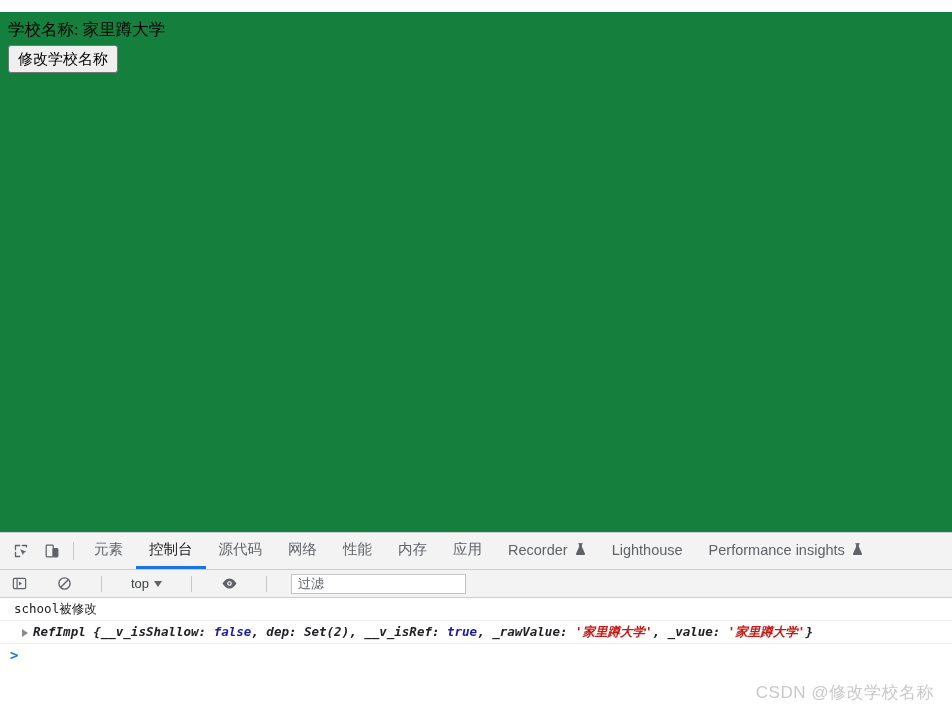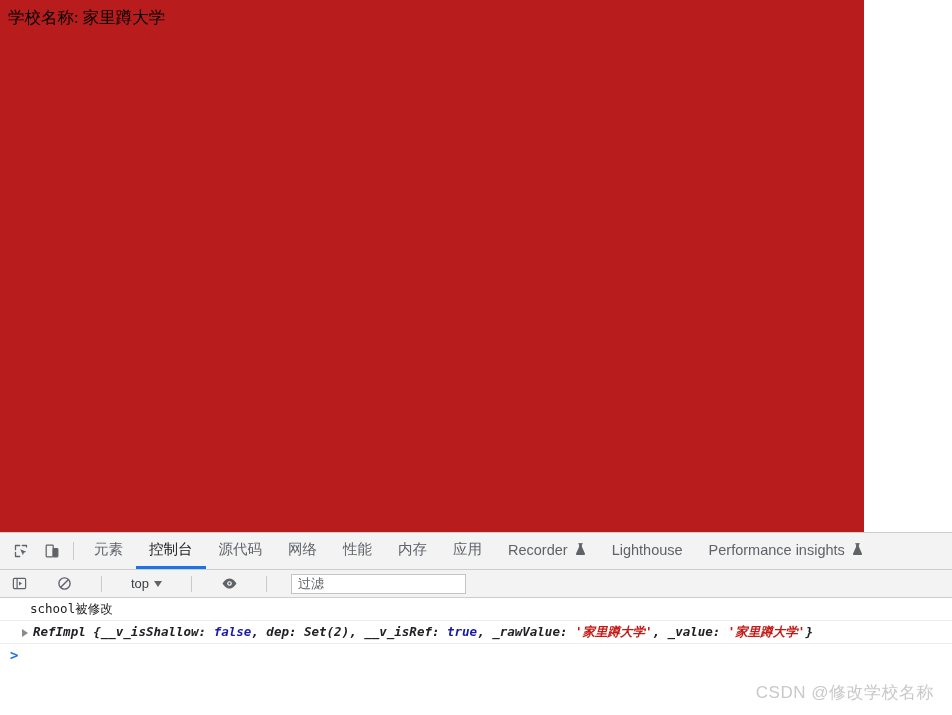--- a/index.html
+++ b/index.html
@@ -7,23 +7,23 @@
     margin: 0; padding: 0;
     width: 952px; height: 715px;
     background: #ffffff;
     font-family: "Liberation Sans", sans-serif;
     overflow: hidden;
   }
 
   
   #page-viewport {
     position: absolute;
-    left: 0; top: 0;
-    width: 864px; height: 532px;
-    background: #b91c1c;
+    left: 0; top: 12px;
+    width: 952px; height: 532px;
+    background: #15803d;
     padding: 8px;
   }
   .page-heading {
     font-family: "Liberation Serif", "DejaVu Serif", serif;
     font-size: 16.5px;
     color: #000000;
     line-height: 20px;
     margin: 0 0 5px 0;
     white-space: nowrap;
   }
@@ -159,21 +159,21 @@
     border-bottom: 1px solid #eeeeee;
     padding: 3px 0 3px 0;
     font-family: "DejaVu Sans Mono", "Liberation Mono", monospace;
     font-size: 12.5px;
     line-height: 16px;
     color: #202124;
     white-space: nowrap;
     display: flex;
     align-items: flex-start;
   }
-  .console-row .msg-indent { padding-left: 30px; text-align: right; }
+  .console-row .msg-indent { padding-left: 14px; text-align: right; }
   .disclosure {
     display: inline-block;
     width: 0; height: 0;
     border-top: 4.5px solid transparent;
     border-bottom: 4.5px solid transparent;
     border-left: 6px solid #8a8a8a;
     margin: 5px 5px 0 22px;
     flex: 0 0 auto;
     cursor: default;
   }
@@ -212,20 +212,21 @@
     font-family: "Liberation Sans", sans-serif;
     white-space: nowrap;
     letter-spacing: 0.5px;
   }
 </style>
 </head>
 <body>
 
 <div id="page-viewport">
   <div class="page-heading">学校名称: 家里蹲大学</div>
+  <button class="page-button">修改学校名称</button>
 </div>
 
 <div id="devtools">
 
   <div class="dt-tabbar">
 
     <div class="dt-tool-icons">
       <div class="dt-icon-btn">
         <svg width="16" height="16" viewBox="0 0 16 16" aria-hidden="true">
           <path d="M2.5 2.5h4.2M2.5 2.5v4.2M2.5 13.5h4.2M2.5 13.5V9.3M13.5 2.5H9.3M13.5 2.5v1.4" stroke="#5f6368" stroke-width="1.3" fill="none" stroke-linecap="round"></path>

